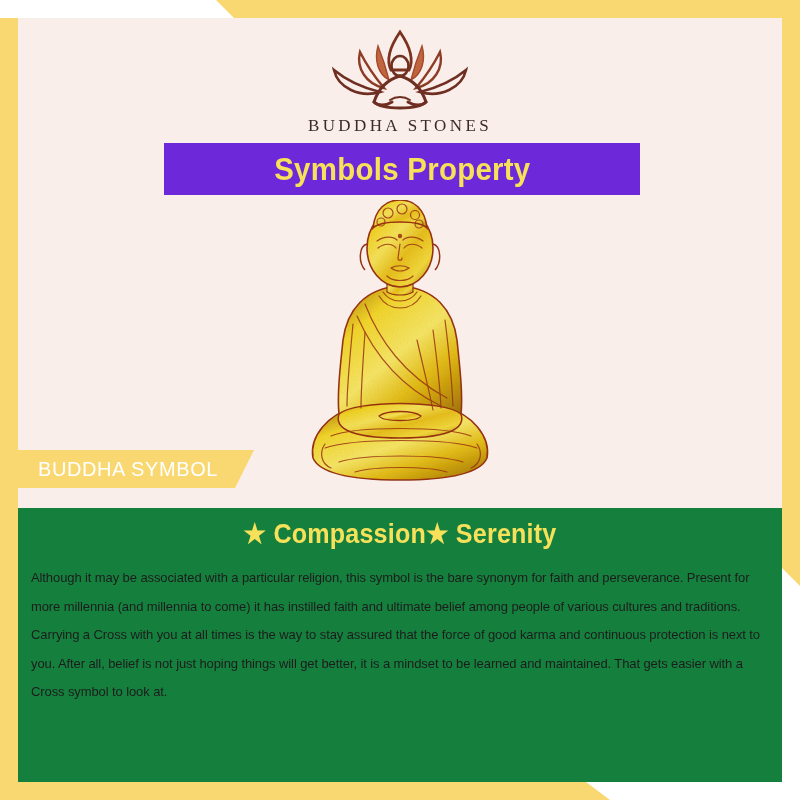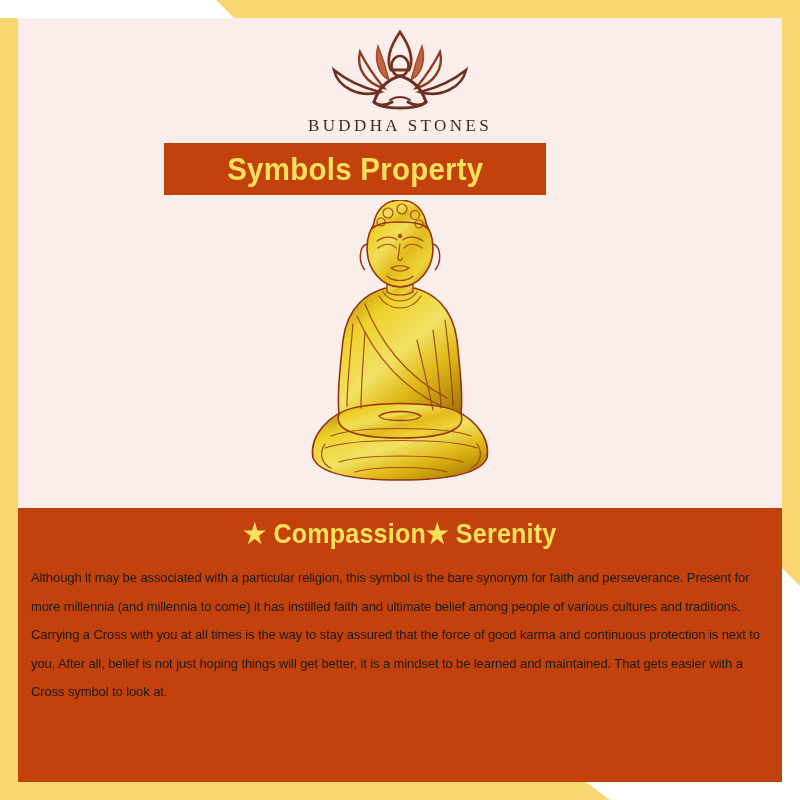--- a/index.html
+++ b/index.html
@@ -65,22 +65,22 @@
     letter-spacing:3.4px;
     color:#3b2b28;
     font-weight:400;
     white-space:nowrap;
   }
 
   
   .title-plaque {
     position:absolute;
     left:164px; top:143px;
-    width:382px; height:52px;
-    background:#c2410c;
+    width:476px; height:52px;
+    background:#6d28d9;
     display:flex; align-items:center; justify-content:center;
   }
   .title-text {
     font-family:"Liberation Sans Narrow","Liberation Sans",sans-serif;
     font-weight:bold;
     font-size:32px;
     color:#f7e05a;
     letter-spacing:0.3px;
     transform:scaleX(0.92);
     transform-origin:center;
@@ -111,21 +111,21 @@
     letter-spacing:0.6px;
     font-weight:400;
     white-space:nowrap;
   }
 
   
   .content-panel {
     position:absolute;
     left:18px; right:18px;
     top:508px; bottom:18px;
-    background:#c2410c;
+    background:#15803d;
   }
 
   .subhead {
     margin-top:10px;
     text-align:center;
     font-family:"Liberation Sans Narrow","Liberation Sans",sans-serif;
     font-weight:bold;
     font-size:27px;
     color:#f7e05a;
     letter-spacing:0.2px;
@@ -282,19 +282,22 @@
         <path d="M30 248 C 58 238, 154 238, 182 248"></path>
         <path d="M44 262 C 70 254, 142 254, 168 262"></path>
         <path d="M60 272 C 80 266, 132 266, 152 272"></path>
 
         <path d="M30 244 C 24 252, 26 264, 36 268"></path>
         <path d="M182 244 C 188 252, 186 264, 176 268"></path>
       </g>
     </svg>
   </div>
 
+  <div class="ribbon">
+    <span class="ribbon-text">BUDDHA SYMBOL</span>
+  </div>
 
   <div class="content-panel">
     <div class="subhead">★ Compassion★ Serenity</div>
     <p class="body-copy">Although it may be associated with a particular religion, this symbol is the bare synonym for faith and perseverance. Present for more millennia (and millennia to come) it has instilled faith and ultimate belief among people of various cultures and traditions. Carrying a Cross with you at all times is the way to stay assured that the force of good karma and continuous protection is next to you. After all, belief is not just hoping things will get better, it is a mindset to be learned and maintained. That gets easier with a Cross symbol to look at.</p>
   </div>
 
 </div>
 
 </body></html>

